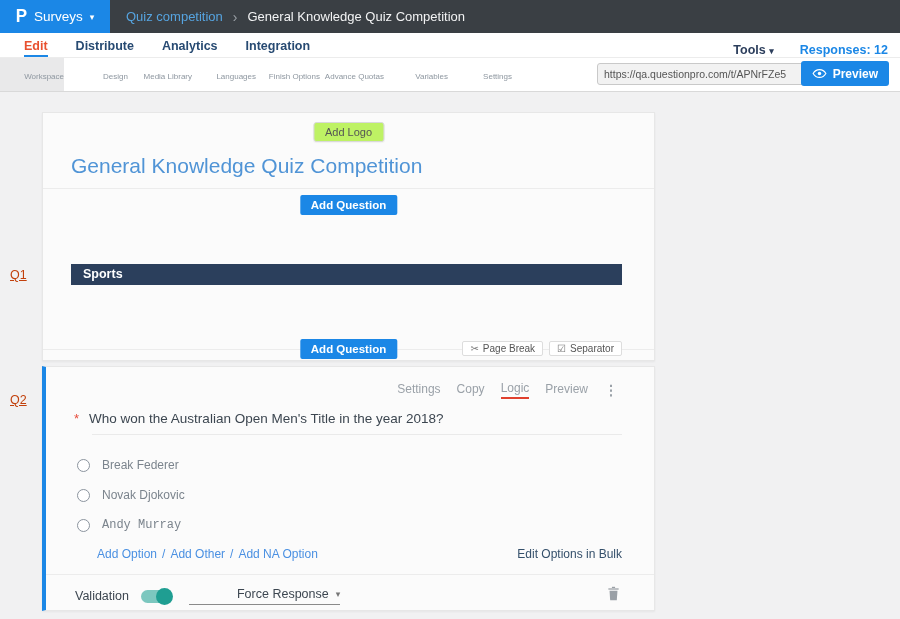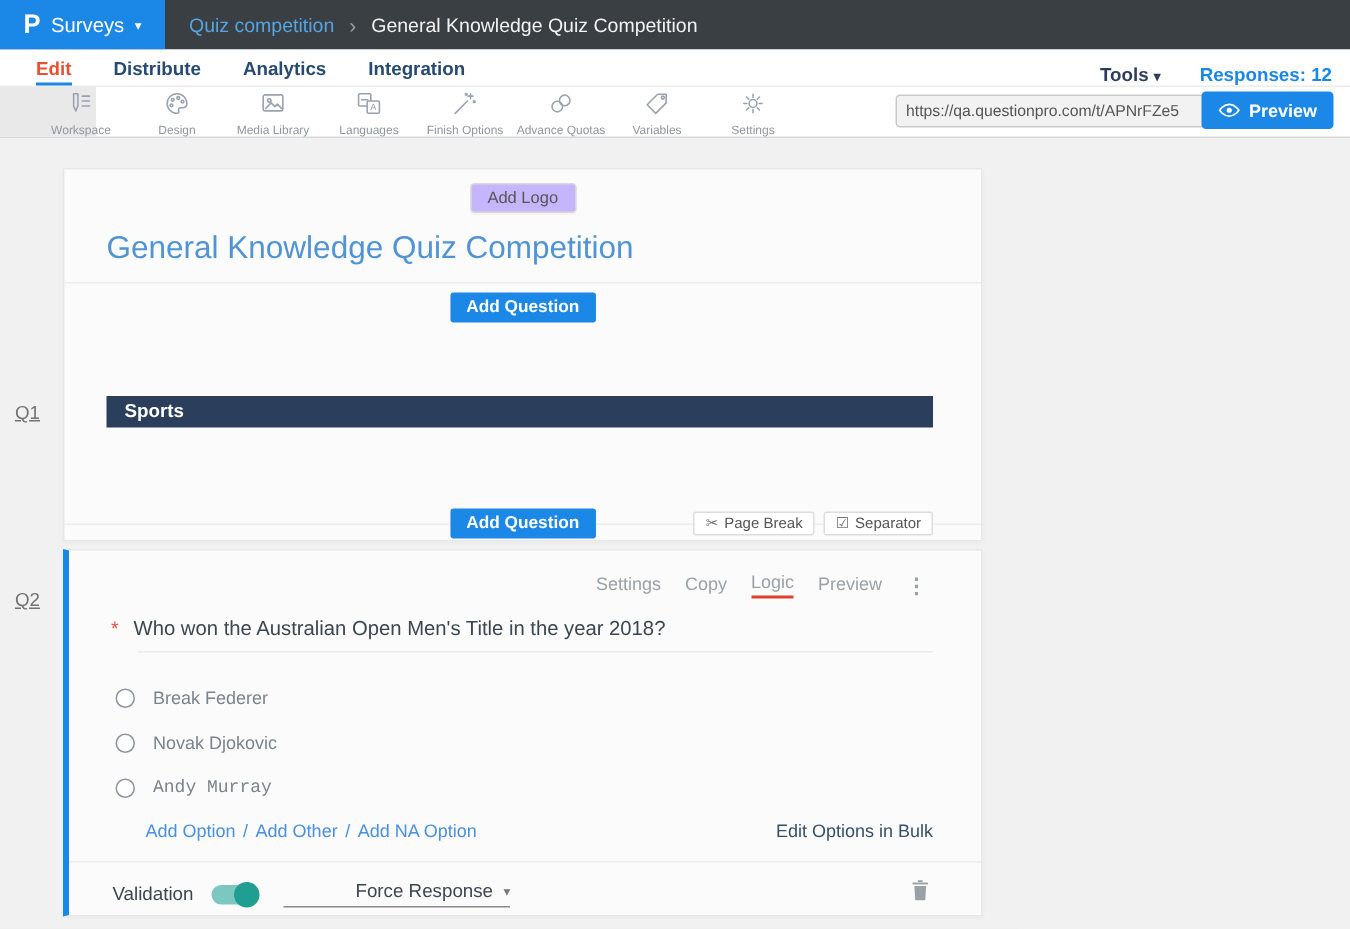--- a/index.html
+++ b/index.html
@@ -25,36 +25,36 @@
   .nav-tabs { display:flex; gap:28px; margin-left:10px; }
   .nav-tab { font-size:12.5px; font-weight:bold; color:#274a72; cursor:pointer; padding:3px 0 2px; }
   .nav-tab.active { color:#e8502f; border-bottom:2px solid #1b87e6; }
   .nav-right { margin-left:auto; display:flex; align-items:center; gap:26px; margin-right:12px; }
   .tools { font-size:12.5px; font-weight:bold; color:#2c3e5c; cursor:pointer; }
   .tools .caret { font-size:9px; color:#2c3e5c; }
   .responses { font-size:12.5px; font-weight:bold; color:#1b87e6; cursor:pointer; }
 
   
   .toolbar { position:absolute; top:58px; left:0; width:900px; height:34px; background:#fff; border-bottom:1px solid #d9d9d9; display:flex; align-items:stretch; }
-  .tool-item { width:64px; display:flex; flex-direction:column; align-items:center; justify-content:space-between; cursor:pointer; padding-top:2px;padding-left:44px; }
+  .tool-item { width:64px; display:flex; flex-direction:row; align-items:center; justify-content:flex-end; cursor:pointer; padding-top:2px;padding-left:44px; }
   .tool-item.active { background:#e9e9ea; }
   .tool-item svg { stroke:#99a3af; fill:none; stroke-width:1.3; stroke-linecap:round; stroke-linejoin:round; }
   .tool-label { font-size:8px; color:#8e97a0; margin-top:2px; white-space:nowrap; }
   .url-box { position:absolute; top:63px; right:79px; width:224px; height:22px; background:#f2f2f2; border:1px solid #c9c9c9; border-radius:3px; display:flex; align-items:center; cursor:text; }
   .url-text { flex:1; font-size:10.5px; color:#555; padding:0 6px; white-space:nowrap; overflow:hidden; }
   .url-pencil { font-size:12px; color:#555; padding:0 7px; cursor:pointer; }
   .preview-btn { position:absolute; top:61px; right:11px; height:25px; background:#1b87e6; border:none; border-radius:3px; color:#fff; font-size:12px; font-weight:bold; font-family:"Liberation Sans",sans-serif; padding:0 11px; display:flex; align-items:center; gap:6px; cursor:pointer; }
 
   
-  .qlabel { position:absolute; left:10px; font-size:12.5px; color:#737373;text-decoration:underline; }
+  .qlabel { position:absolute; left:10px; font-size:12.5px; color:#c2410c;text-decoration:underline; }
   .card { position:absolute; left:42px; width:613px; background:#fbfbfb; border:1px solid #e7e7e7; box-shadow:0 1px 2px rgba(0,0,0,.05); }
   .card1 { top:112px; height:249px; }
   .card2 { top:366px; height:245px; border-left:4px solid #1b87e6; }
 
-  .add-logo { position:absolute; top:9px; left:50%; transform:translateX(-50%); background:#c4b5fd; border:1px solid #d9d9d9; border-radius:3px; font-size:11px; color:#555; padding:3px 11px; font-family:"Liberation Sans",sans-serif; cursor:pointer; box-shadow:0 1px 1px rgba(0,0,0,.04);text-align:right; }
+  .add-logo { position:absolute; top:9px; left:50%; transform:translateX(-50%); background:#bef264; border:1px solid #d9d9d9; border-radius:3px; font-size:11px; color:#555; padding:3px 11px; font-family:"Liberation Sans",sans-serif; cursor:pointer; box-shadow:0 1px 1px rgba(0,0,0,.04);text-align:right; }
   .survey-title { position:absolute; top:41px; left:28px; font-size:21px; color:#5094d6; cursor:text; }
   .hdiv { position:absolute; left:0; right:0; height:1px; background:#ececec; }
   .add-q { position:absolute; left:50%; transform:translateX(-50%); background:#1b87e6; border:none; border-radius:2px; color:#fff; font-size:11.5px; font-weight:bold; font-family:"Liberation Sans",sans-serif; padding:4px 11px; cursor:pointer; }
   .sports-bar { position:absolute; top:151px; left:28px; right:32px; height:21px; background:#2b3f5c; color:#fff; font-size:12.5px; font-weight:bold; line-height:21px; padding-left:12px; cursor:text; }
   .pbsep { position:absolute; top:228px; right:32px; display:flex; gap:6px; }
   .mini-btn { background:#fff; border:1px solid #ddd; border-radius:2px; font-size:10px; color:#555; font-family:"Liberation Sans",sans-serif; padding:1px 7px; display:flex; align-items:center; gap:4px; cursor:pointer; }
   .mini-btn .mico { font-size:10px; color:#777; }
 
   
   .q2-menu { position:absolute; top:14px; right:36px; display:flex; align-items:center; gap:16px; }

